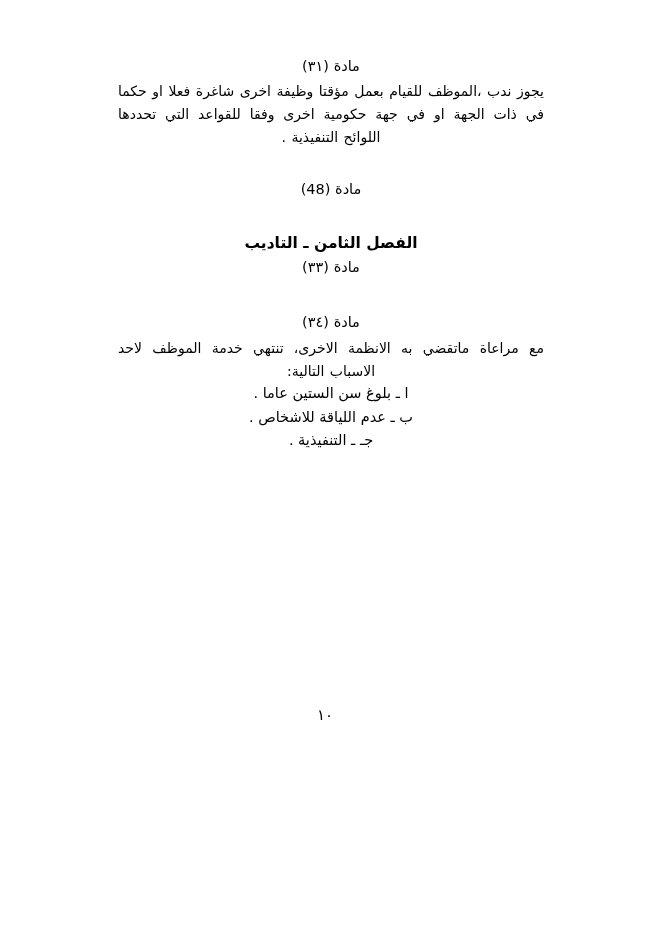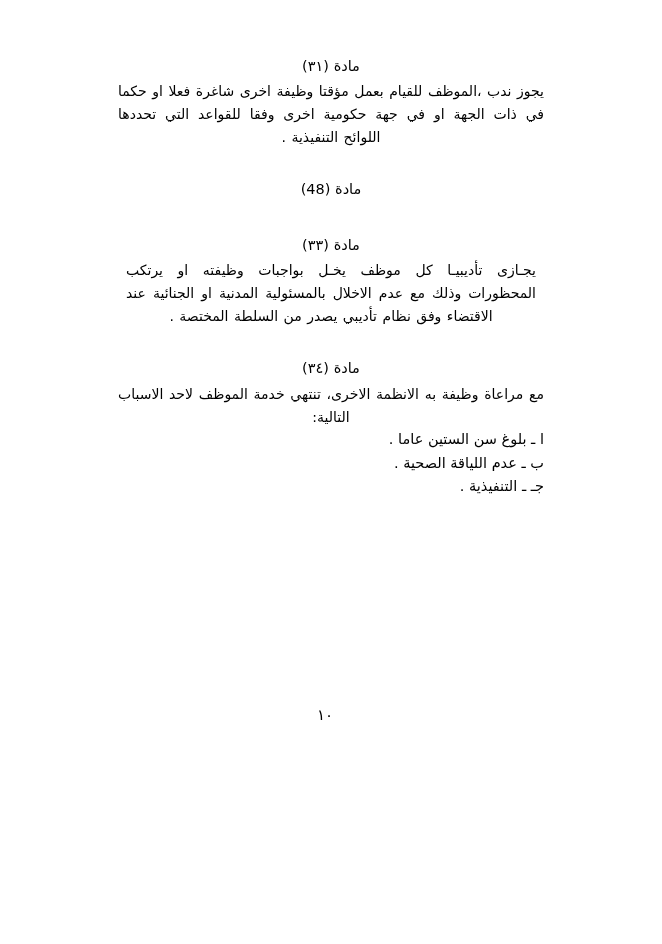--- a/index.html
+++ b/index.html
@@ -47,20 +47,21 @@
   }
   .gap-lg { height: 30px; }
   .chapter-title {
     text-align: center;
     font-size: 15.5px;
     font-weight: bold;
     margin: 0 0 4px 0;
     letter-spacing: 0px;
   }
   .list-block {
+    text-align: center;
     font-size: 14.5px;
     line-height: 1.62;
     margin: 0;
   }
   .list-line {
     display: block;
   }
   .page-number {
     position: absolute;
     bottom: 24px;
@@ -84,31 +85,31 @@
 
   <div class="gap-lg"></div>
 
   <div class="article">
     <p class="art-head">مادة (48)</p>
   </div>
 
   <div class="gap-lg"></div>
 
   <div class="chapter">
+    <p class="chapter-title">الفصل الثامن ـ التاديب</p>
     <p class="art-head">مادة (٣٣)</p>
-    <p class="art-body just narrow">يجـازى تأديبيـا كل موظف يخـل بواجبات وظيفته او يرتكب المحظورات وذلك مع عدم الاخلال بالمسئولية المدنية او الجنائية عند الاقتضاء وفق نظام تأديبي يصدر من السلطة المختصة .</p>
   </div>
 
   <div class="gap-lg"></div>
 
   <div class="chapter">
     <p class="art-head">مادة (٣٤)</p>
-    <p class="art-body">مع مراعاة وظيفة به الانظمة الاخرى، تنتهي خدمة الموظف لاحد الاسباب التالية:</p>
+    <p class="art-body">مع مراعاة ماتقضي به الانظمة الاخرى، تنتهي خدمة الموظف لاحد الاسباب التالية:</p>
     <div class="list-block">
       <span class="list-line">ا ـ بلوغ سن الستين عاما .</span>
-      <span class="list-line">ب ـ عدم اللياقة الصحية .</span>
+      <span class="list-line">ب ـ عدم اللياقة للاشخاص .</span>
       <span class="list-line">جـ ـ التنفيذية .</span>
     </div>
   </div>
 
   <div class="page-number">١٠</div>
 
 </div>
 
 </body></html>

